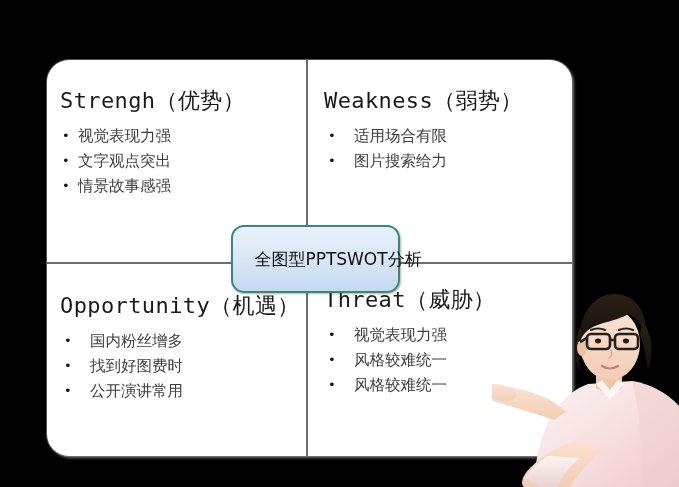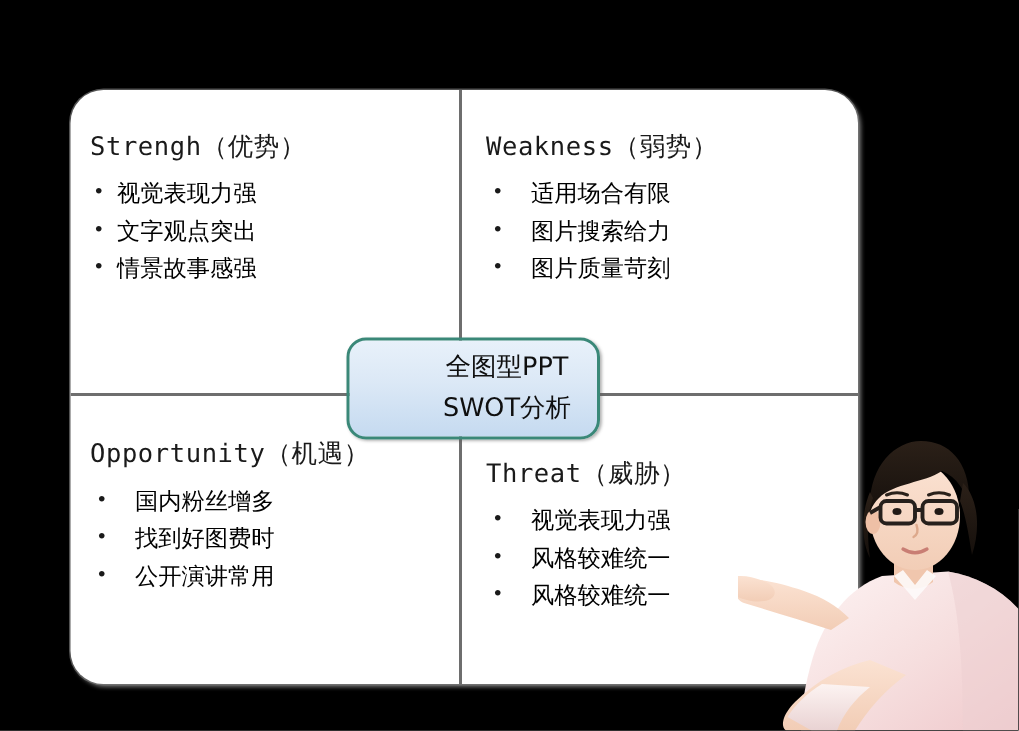--- a/index.html
+++ b/index.html
@@ -54,40 +54,40 @@
   }
 
   
   .quad {
     position: absolute;
     box-sizing: border-box;
   }
   #quad-strength    { left: 0px;   top: 0px;   width: 259px; height: 202px; padding: 26px 0 0 13px; }
   #quad-weakness    { left: 261px; top: 0px;   width: 292px; height: 202px; padding: 26px 0 0 16px; }
   #quad-opportunity { left: 0px;   top: 204px; width: 259px; height: 222px; padding: 27px 0 0 13px; }
-  #quad-threat      { left: 261px; top: 204px; width: 264px; height: 192px; padding: 40px 0 0 16px; }
+  #quad-threat      { left: 261px; top: 204px; width: 264px; height: 192px; padding: 21px 0 0 16px; }
 
   .quad-title {
     font-family: "DejaVu Sans Mono", "Liberation Mono", monospace;
-    font-size: 17px;
+    font-size: 22px;
     color: #1a1a1a;
     letter-spacing: 0.4px;
     white-space: nowrap;
     margin-bottom: 8px;
   }
 
   .bullets {
     list-style: none;
     margin: 0;
     padding: 0;
   }
   .bullets li {
     font-family: "DejaVu Sans", sans-serif;
     font-size: 15.5px;
-    color: #000000;
+    color: #404040;
     line-height: 25px;
     white-space: nowrap;
     position: relative;
     padding-left: 18px;
   }
   .bullets li::before {
     content: "\2022";
     position: absolute;
     left: 2px;
     top: -1px;
@@ -104,21 +104,21 @@
     left: 231px;
     top: 225px;
     width: 169px;
     height: 68px;
     box-sizing: border-box;
     border: 2.5px solid #3a8878;
     border-radius: 13px;
     background: linear-gradient(to bottom, #e8f1fa 0%, #dbe8f6 45%, #c5daf0 100%);
     box-shadow: 1px 1px 2px rgba(90,90,90,0.45);
     display: flex;
-    flex-direction: column;
+    flex-direction: row;
     align-items: center;
     justify-content: center;
     z-index: 5;
     padding-left: 45px;
   }
   #center-chip .chip-line {
     font-family: "DejaVu Sans", sans-serif;
     font-size: 17px;
     color: #0f0f0f;
     line-height: 27px;
@@ -153,21 +153,20 @@
         <li>文字观点突出</li>
         <li>情景故事感强</li>
       </ul>
     </div>
 
     <div class="quad" id="quad-weakness">
       <div class="quad-title">Weakness（弱势）</div>
       <ul class="bullets wide">
         <li>适用场合有限</li>
         <li>图片搜索给力</li>
-        <li>图片质量苛刻</li>
       </ul>
     </div>
 
     <div class="quad" id="quad-opportunity">
       <div class="quad-title">Opportunity（机遇）</div>
       <ul class="bullets wide">
         <li>国内粉丝增多</li>
         <li>找到好图费时</li>
         <li>公开演讲常用</li>
       </ul>

